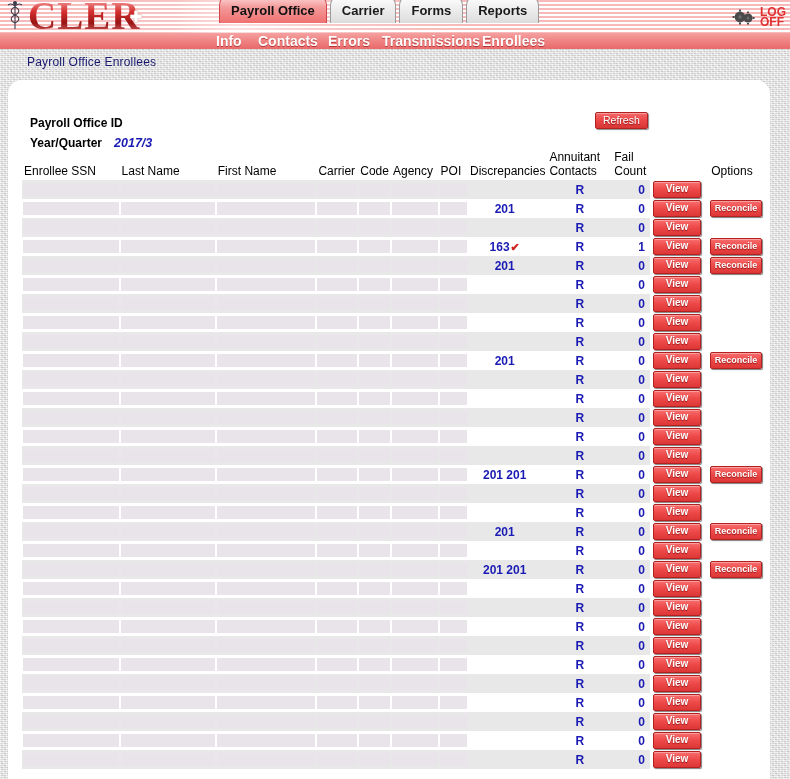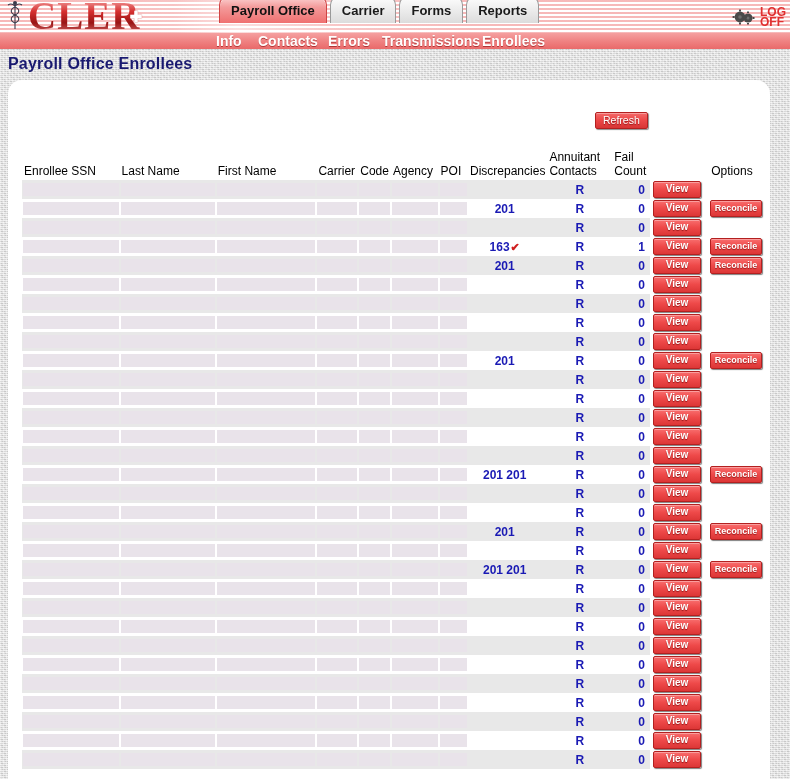--- a/index.html
+++ b/index.html
@@ -158,23 +158,23 @@
   }
 
   
   .title-bar {
     position: absolute;
     left: 0; top: 49px;
     width: 790px; height: 31px;
   }
   .page-title {
     position: absolute;
-    left: 8px; top: 6px;
-    font-size: 16px;
-    font-weight: bold;
+    left: 27px; top: 6px;
+    font-size: 12px;
+    font-weight: normal;
     color: #191970;
     letter-spacing: .2px;
   }
 
   
   .panel {
     position: absolute;
     left: 8px; top: 80px;
     width: 762px;
     height: 699px;
@@ -362,20 +362,30 @@
   <span class="subnav-item" style="left:382px">Transmissions</span>
   <span class="subnav-item" style="left:482px">Enrollees</span>
 </div>
 
 <div class="title-bar">
   <div class="page-title">Payroll Office Enrollees</div>
 </div>
 
 <div class="panel">
 
+  <div class="meta">
+    <div class="meta-row">
+      <span>Payroll Office ID</span>
+      <span class="meta-val-blank"></span>
+    </div>
+    <div class="meta-row">
+      <span>Year/Quarter</span>
+      <span class="meta-val">2017/3</span>
+    </div>
+  </div>
 
   <div class="refresh-btn">Refresh</div>
 
   <table class="grid">
     <colgroup>
       <col style="width:100px">
         <col style="width:100px">
         <col style="width:105px">
       <col style="width:42px">
         <col style="width:32px">

